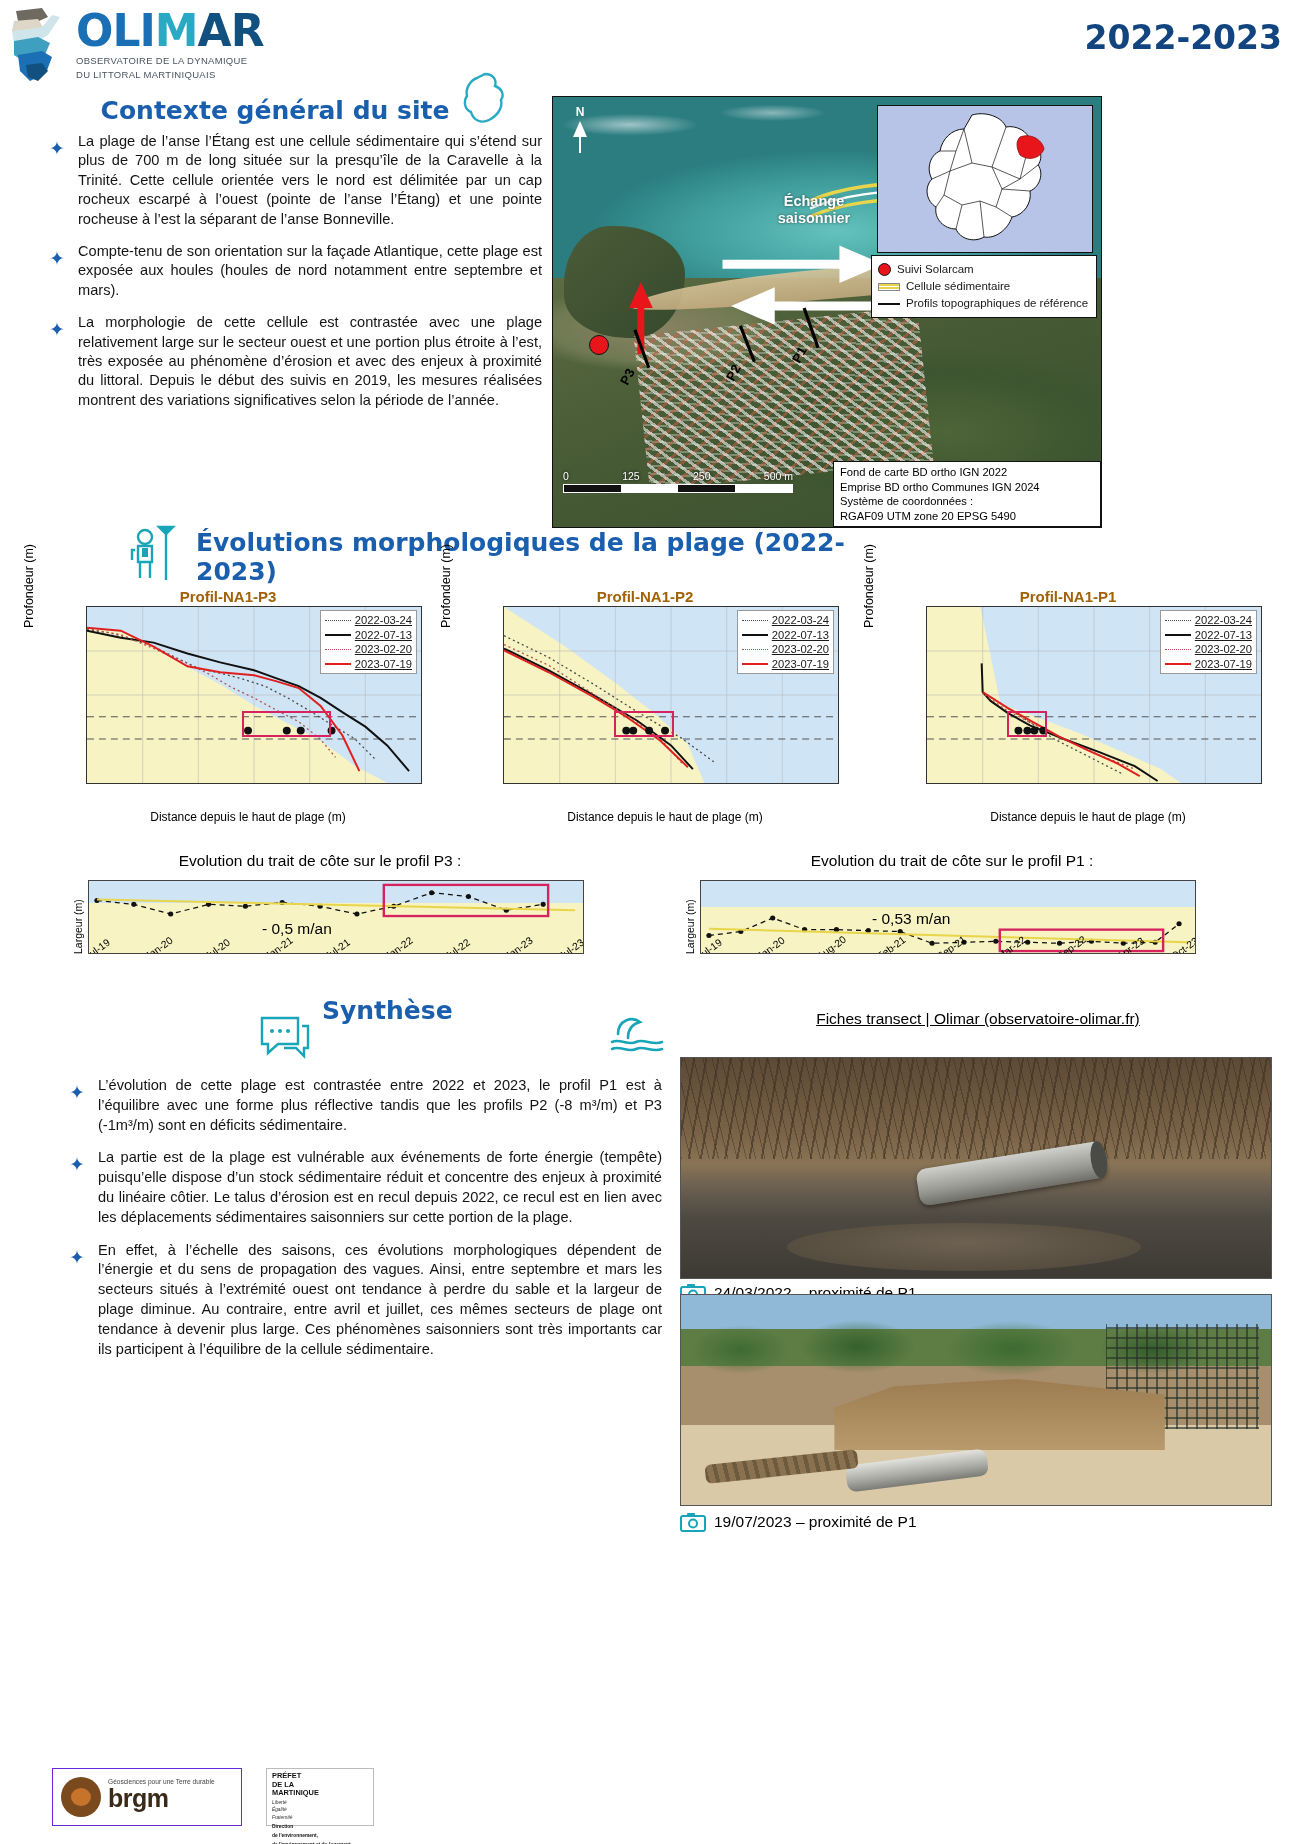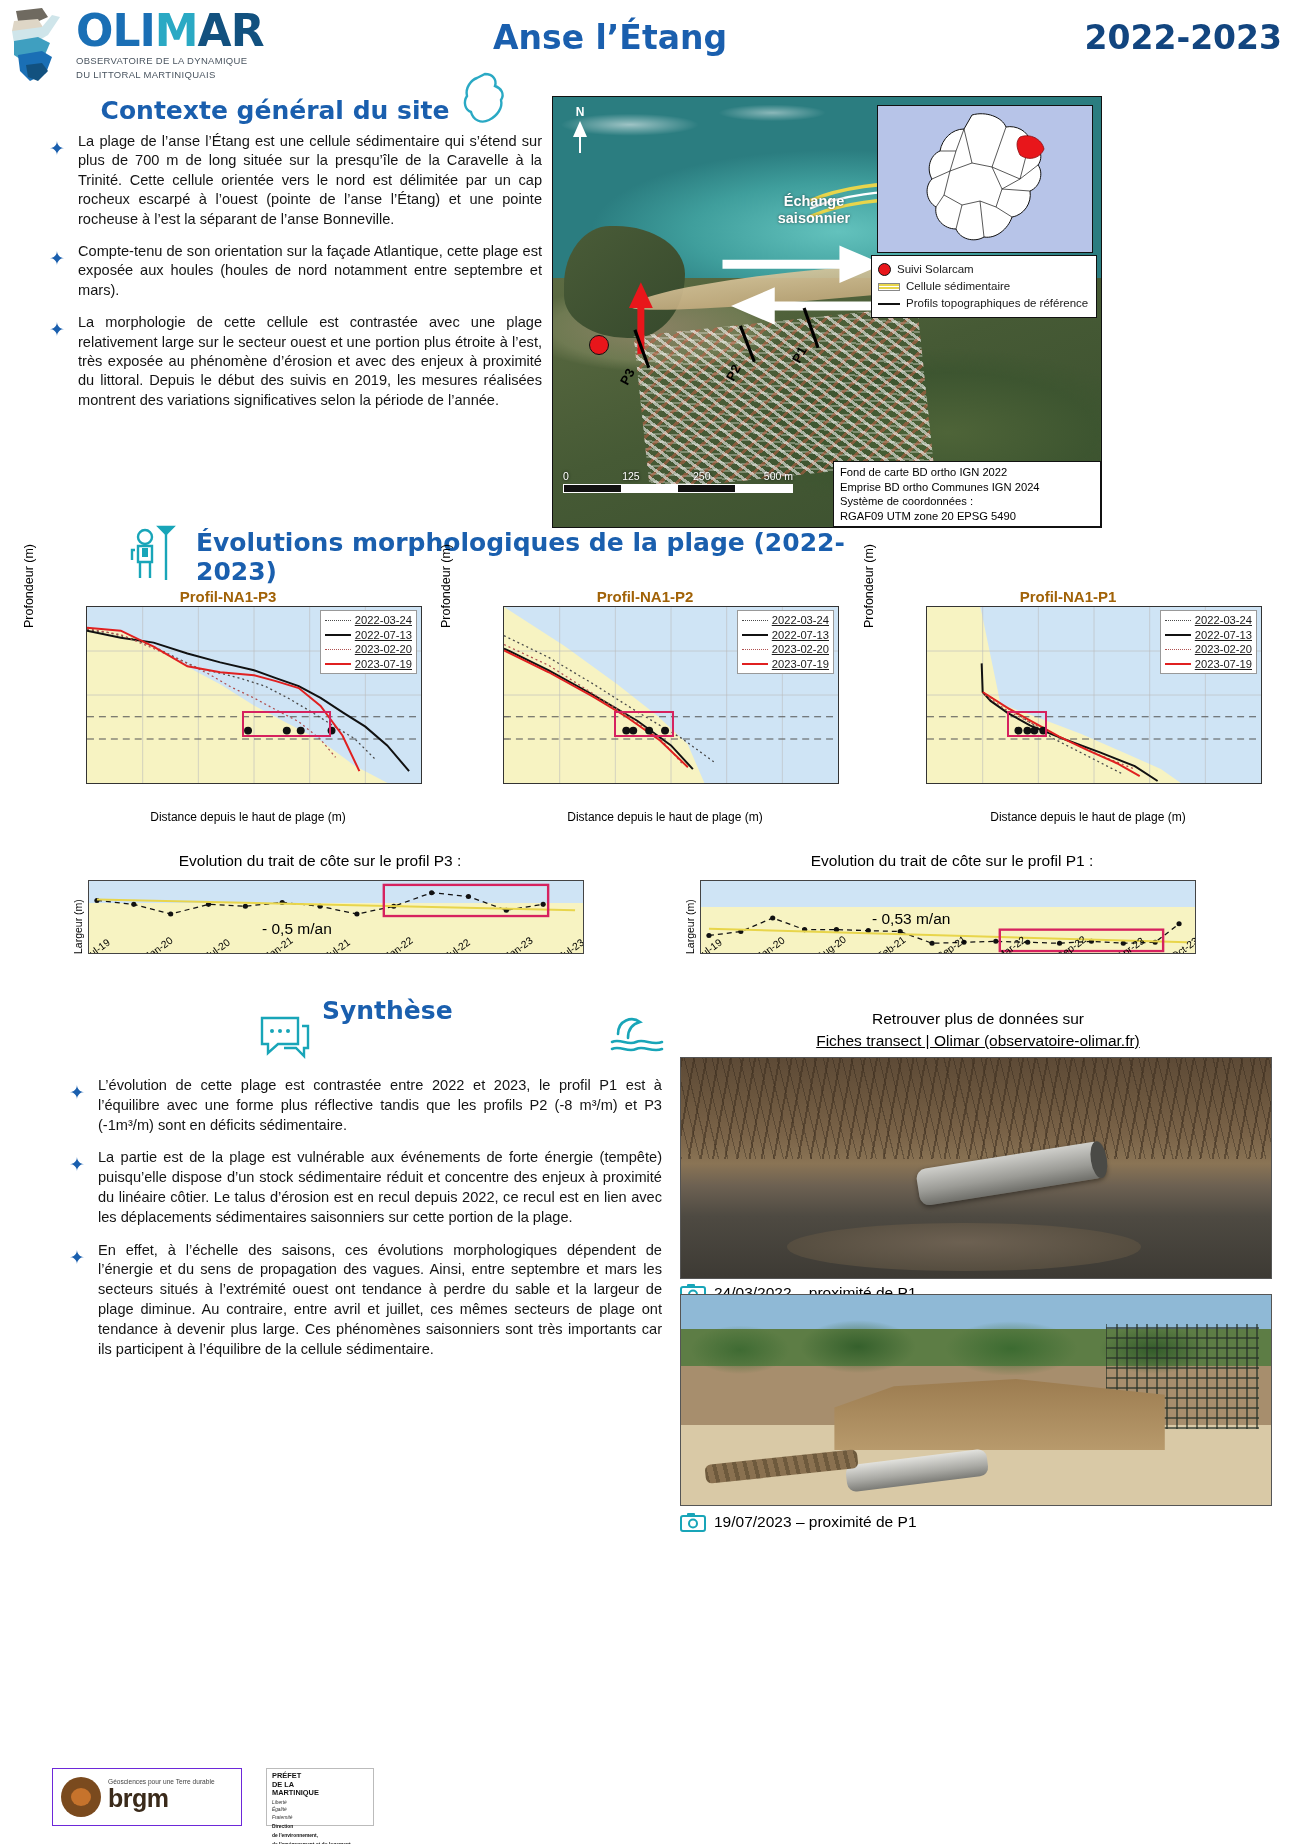--- a/index.html
+++ b/index.html
@@ -339,21 +339,20 @@
         <path d="M6 36 L30 32 L42 38 L36 52 L18 58 L6 50 Z" fill="#3f9fc0"></path>
         <path d="M10 50 L34 46 L44 52 L38 68 L22 76 L12 66 Z" fill="#1a6fb5"></path>
         <path d="M18 60 L34 58 L40 66 L30 76 L20 72 Z" fill="#12517f"></path>
       </svg>
       <div class="logo-text">
         <div class="logo-olimar"><span class="c1">OLI</span><span class="c2">M</span><span class="c3">AR</span></div>
         <div class="logo-sub">OBSERVATOIRE DE LA DYNAMIQUE</div>
         <div class="logo-sub">DU LITTORAL MARTINIQUAIS</div>
       </div>
     </div>
-    <div class="site-title">Anse l’Étang</div>
     <div class="year-title">2022-2023</div>
   </div>
 
   <div class="sec1-title">Contexte général du site</div>
   <svg class="island-deco" viewBox="0 0 62 56">
     <path d="M30 4 C38 4 42 10 40 16 C46 18 50 24 46 30 C48 38 42 46 34 50 C26 54 18 50 16 42 C10 40 8 32 12 26 C10 18 16 10 22 8 Z" fill="none" stroke="#2aa9c4" stroke-width="2.4"></path>
   </svg>
 
   <div class="ctx-list">
     <div class="bullet-row">
@@ -769,21 +768,20 @@
   </div>
 
   <svg class="wave-icon" viewBox="0 0 58 42">
     <g fill="none" stroke="#18a5b8" stroke-width="2.6" stroke-linecap="round">
       <path d="M10 22 C10 8 24 4 32 10 C24 12 20 18 20 26"></path>
       <path d="M4 30 C12 26 20 34 28 30 C36 26 44 34 54 30"></path>
       <path d="M4 37 C12 33 20 41 28 37 C36 33 44 41 54 37"></path>
     </g>
   </svg>
   <div class="link-block">
-    <div>Retrouver plus de données sur</div>
     <div class="u">Fiches transect | Olimar (observatoire-olimar.fr)</div>
   </div>
 
   <div class="photo p1">
     <div class="ph1">
       <div class="roots"></div>
       <div class="pipe"></div>
       <div class="pool"></div>
     </div>
   </div>

